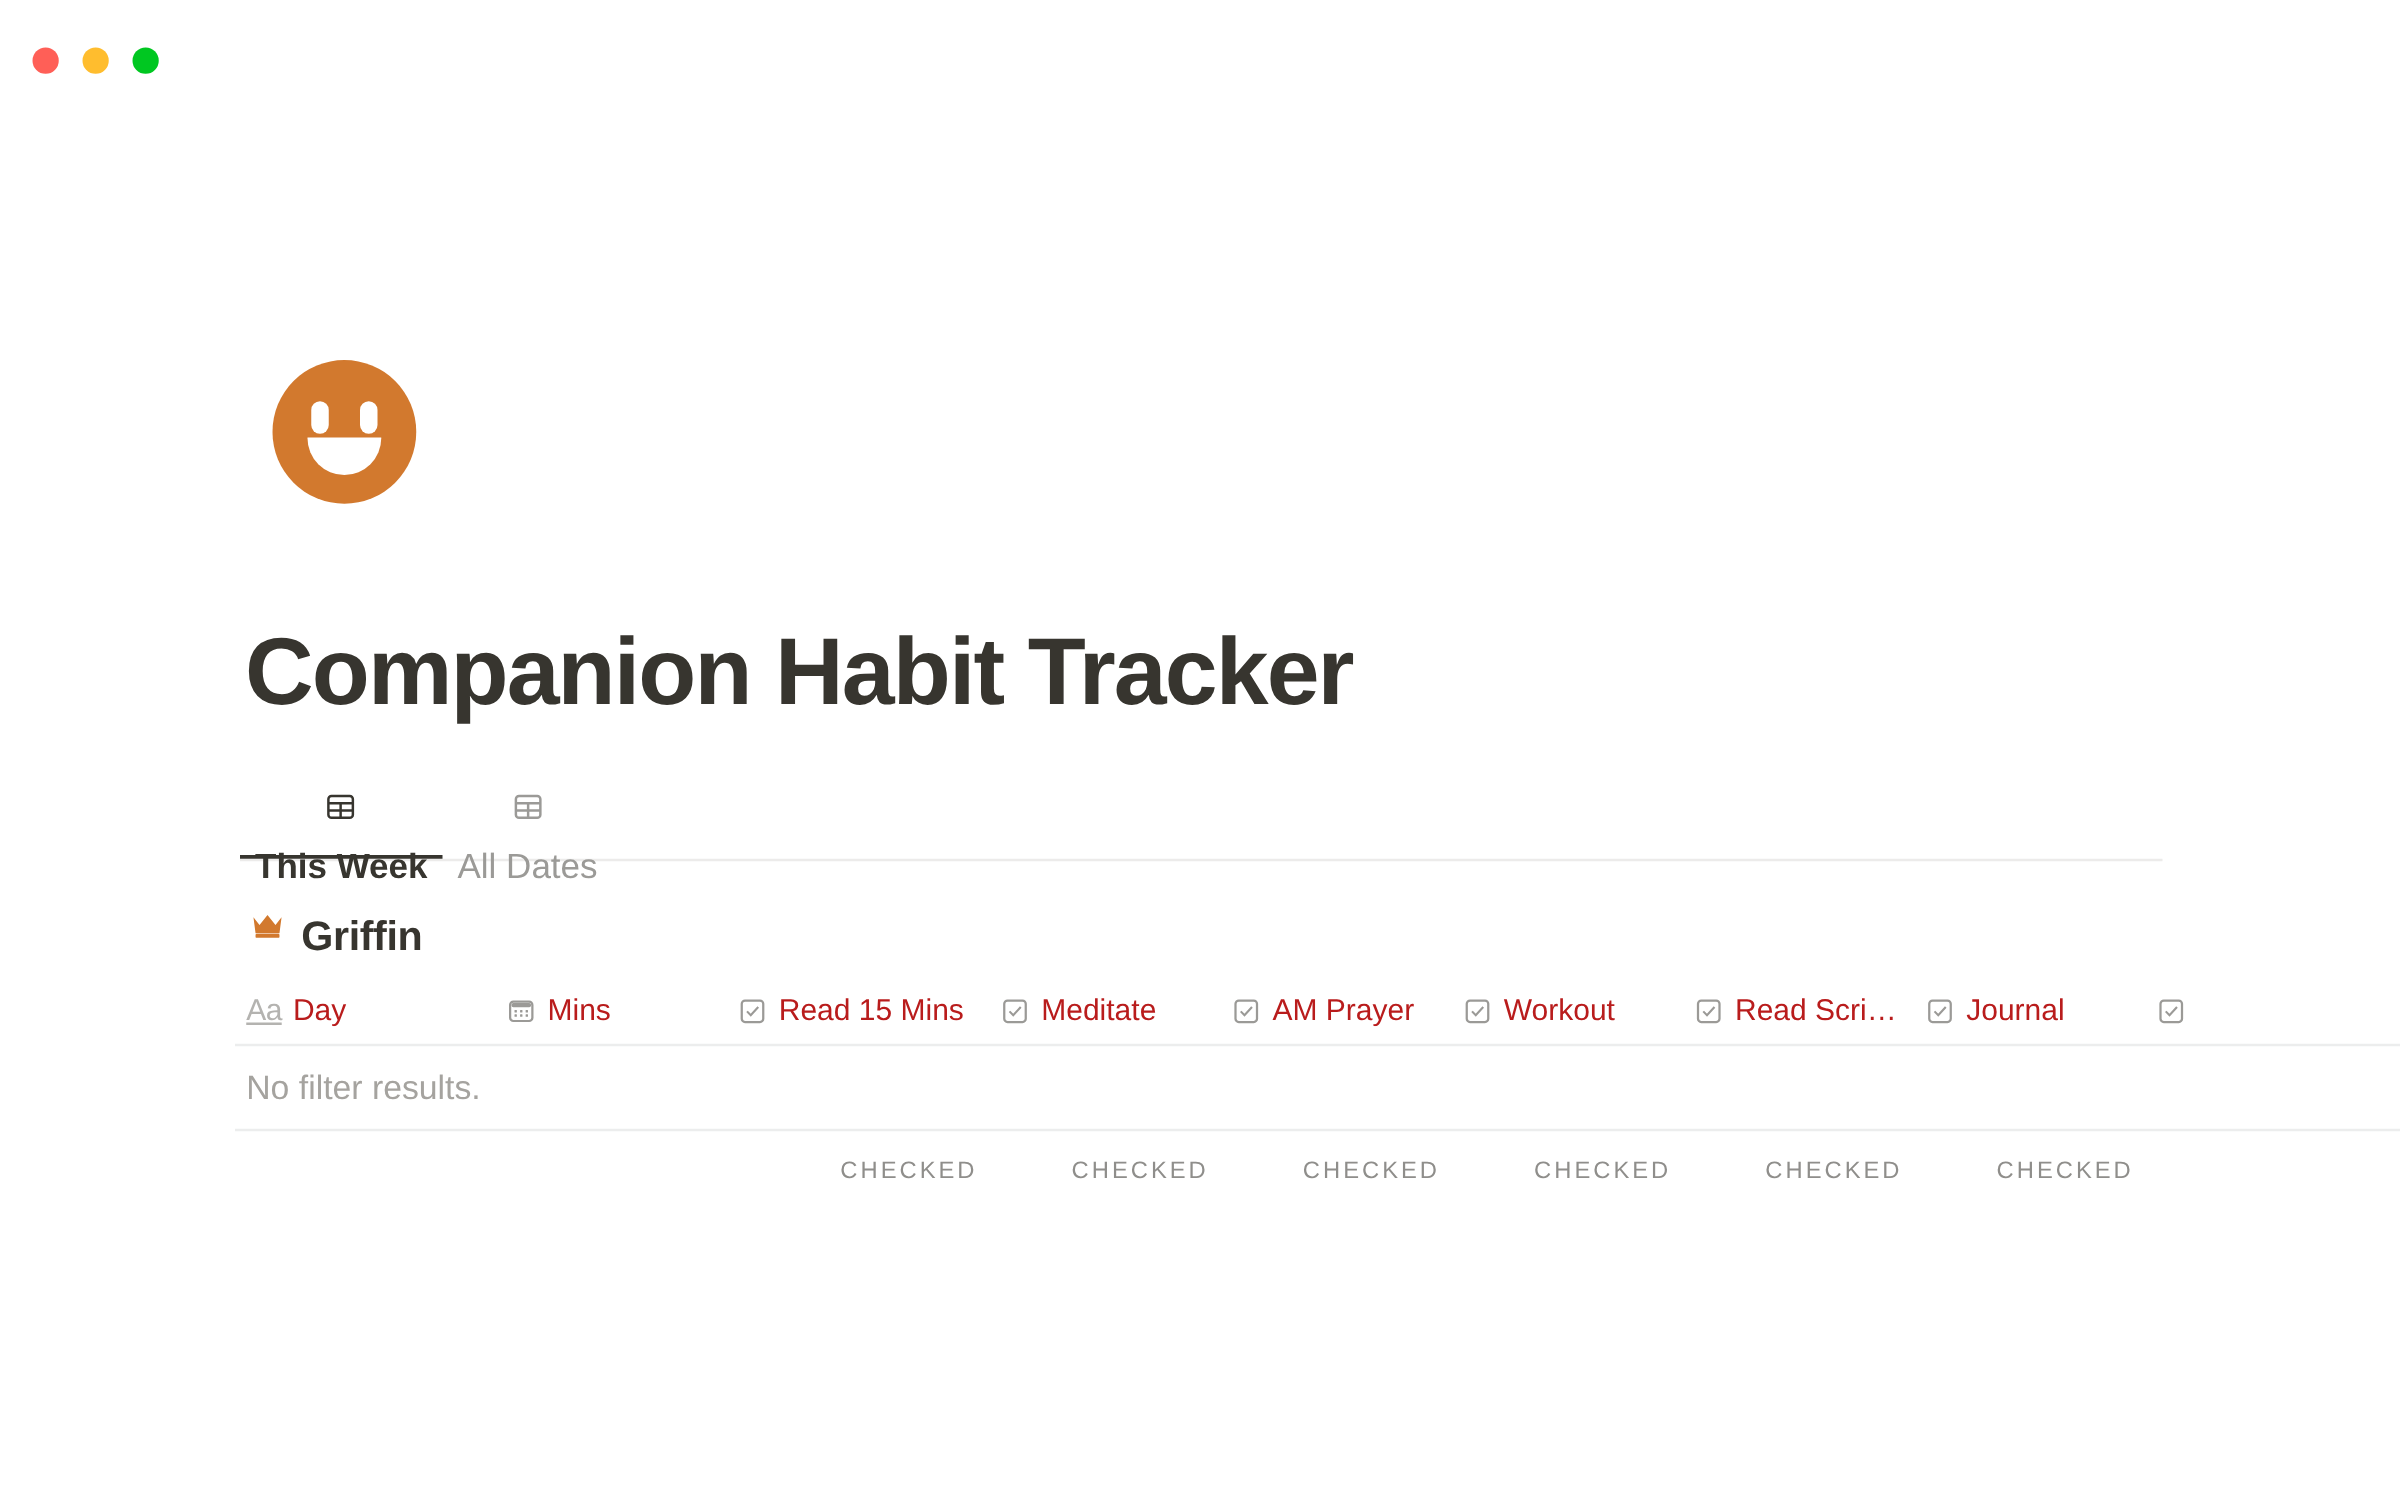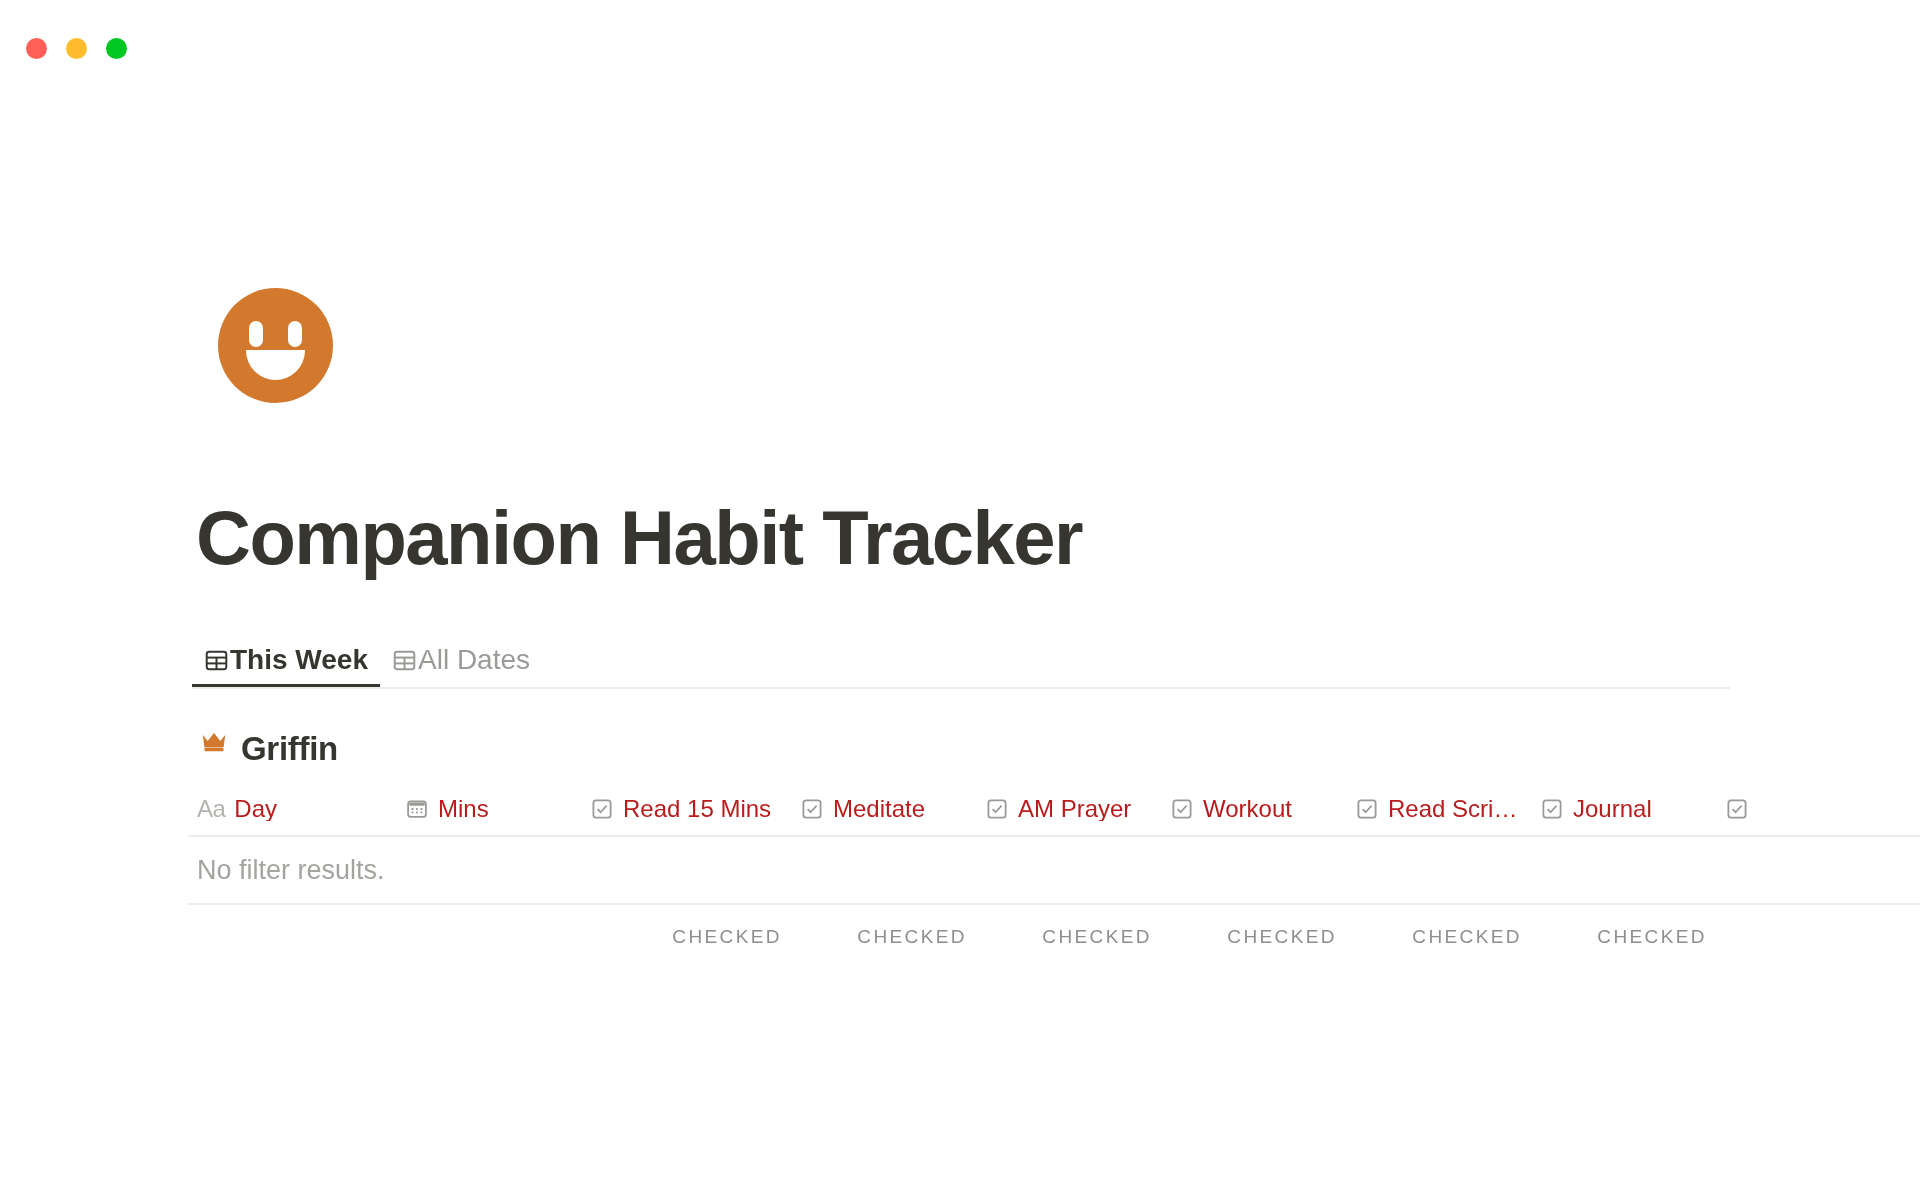--- a/index.html
+++ b/index.html
@@ -97,25 +97,26 @@
     top: 620px;
     width: 1538px;
     height: 56px;
     border-bottom: 2px solid #ecebea;
     display: flex;
     align-items: flex-start;
   }
   .tab {
     display: flex;
     align-items: center;
-    gap: 1px;
+    gap: 21px;
     height: 54px;
     padding: 0 12px;
     cursor: pointer;
     white-space: nowrap;
+    flex-direction: column;
   }
   .tab .tab-label {
     font-size: 28px;
     color: #9b9a97;
     font-weight: 400;
     line-height: 1;
   }
   .tab.active .tab-label {
     color: #37352f;
     font-weight: 600;
@@ -175,20 +176,21 @@
     line-height: 1;
   }
   .th-icon { display: flex; align-items: center; flex: 0 0 auto; }
   .th-icon svg { display: block; }
   .aa-icon {
     font-size: 24px;
     color: #b4b3b0;
     font-weight: 400;
     line-height: 1;
     letter-spacing: -0.5px;
+    text-decoration: underline;
   }
 
   .empty-row {
     height: 68px;
     display: flex;
     align-items: center;
     border-bottom: 2px solid #eceded;
   }
   .empty-text {
     font-size: 27px;

